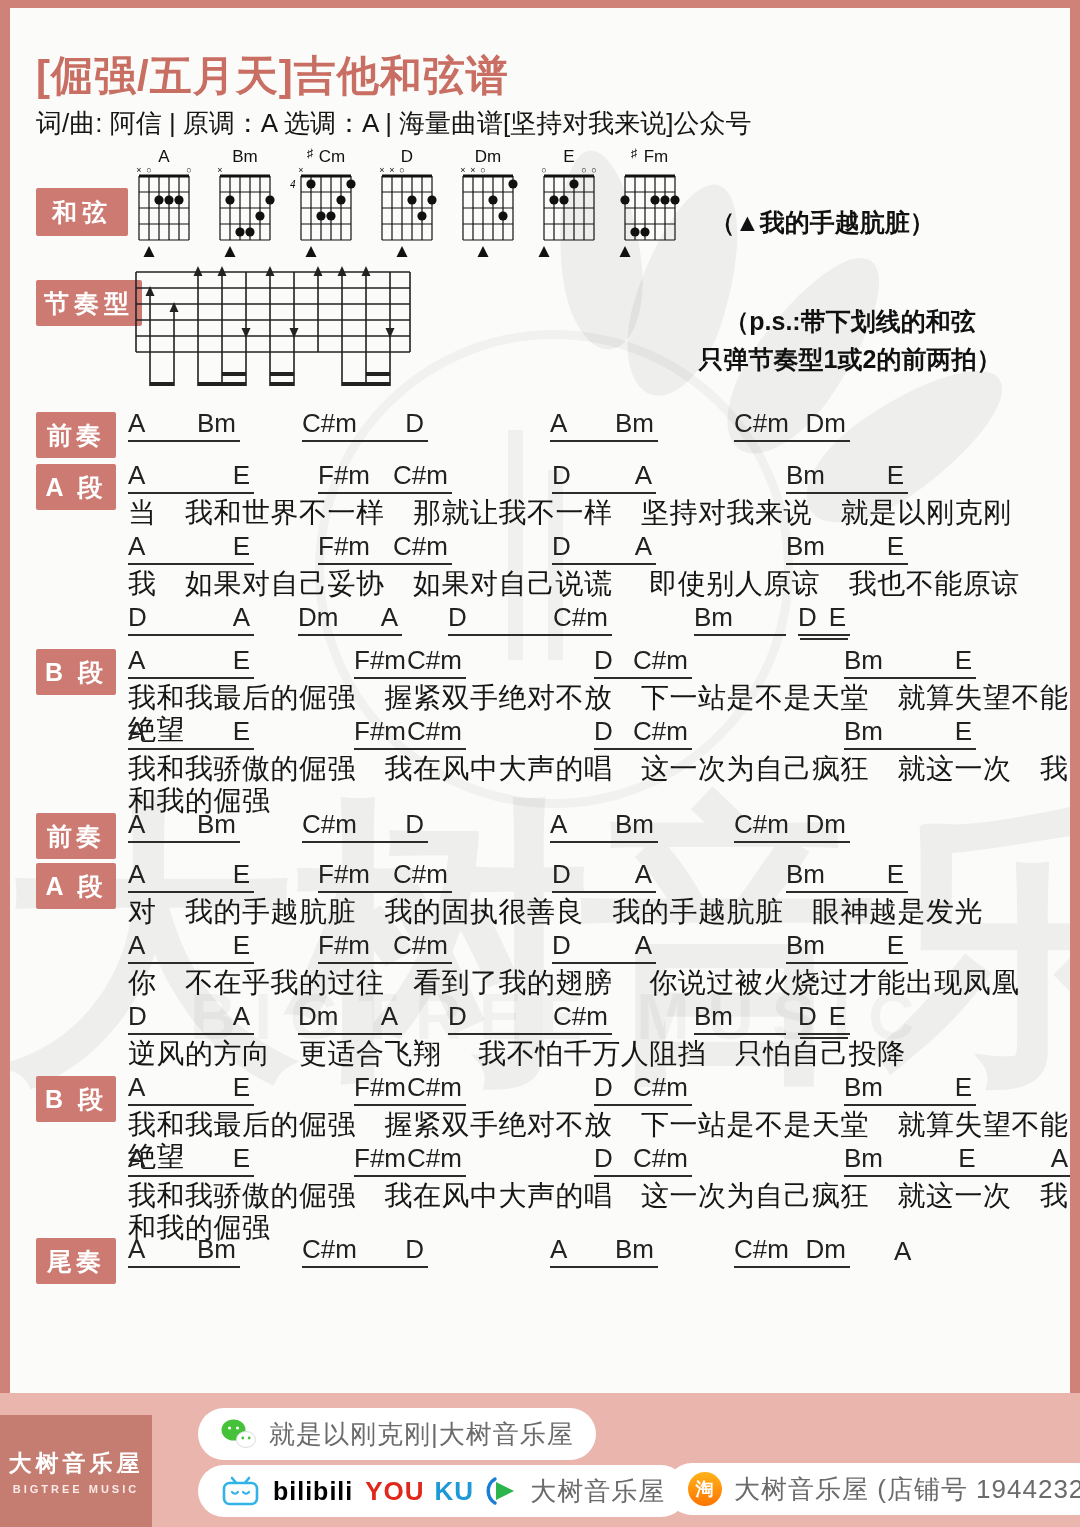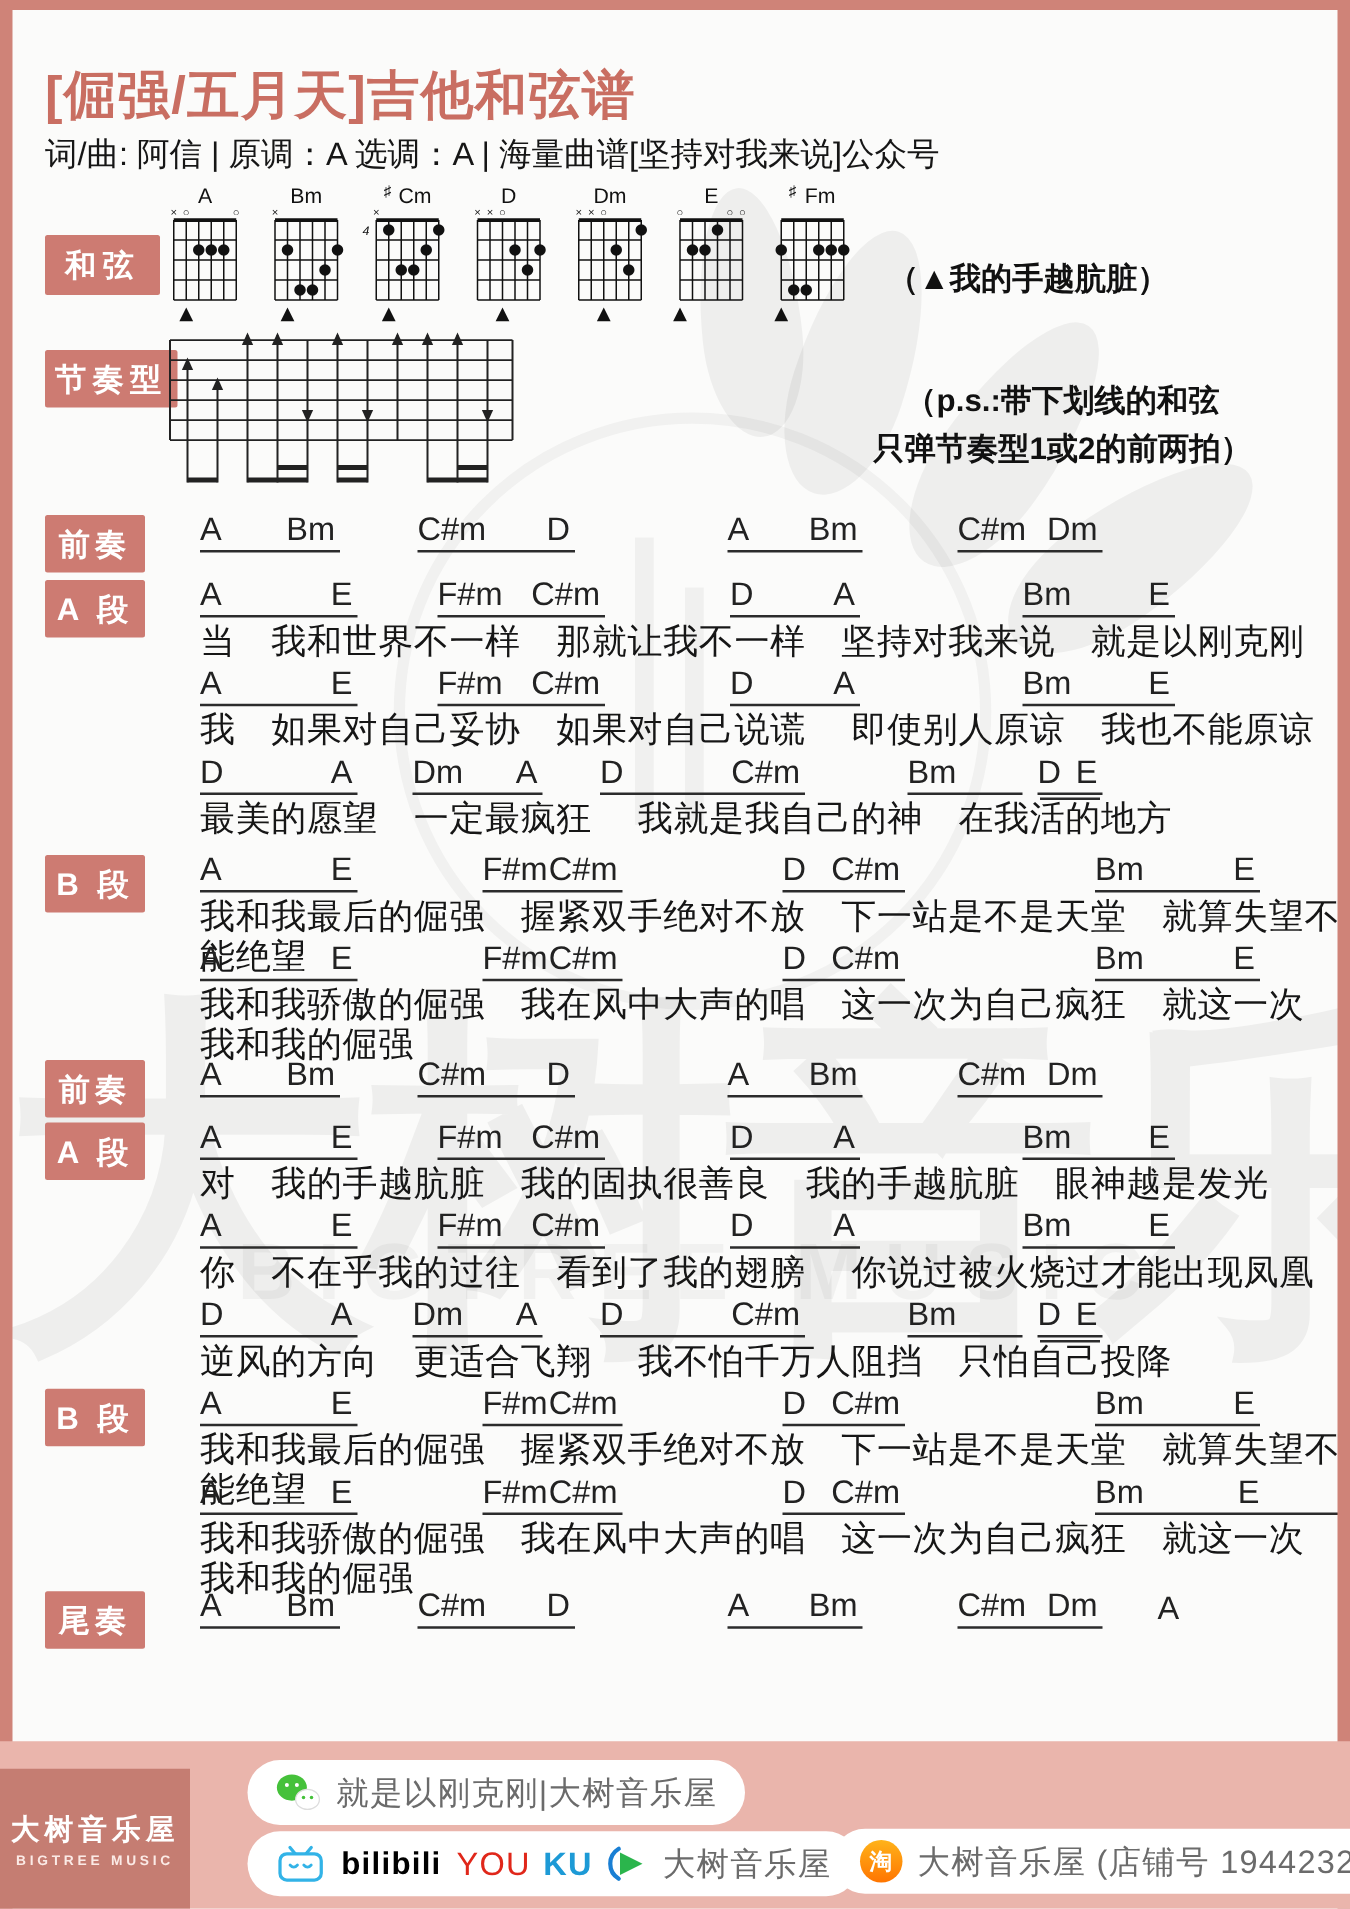--- a/index.html
+++ b/index.html
@@ -44,21 +44,21 @@
   .diagrams-row{position:absolute;left:126px;top:146px;display:flex;gap:3px;align-items:flex-end;}
   .chords-note{position:absolute;left:710px;top:206px;font-size:25px;font-weight:bold;color:#111;}
 
   
   .rhythm-box{position:absolute;left:128px;top:262px;}
   .rhythm-note{position:absolute;left:680px;top:302px;width:340px;text-align:center;
     font-size:25px;font-weight:bold;line-height:38px;color:#111;}
 
   
   .song-wrap{position:absolute;left:0;top:408px;width:1080px;}
-  .song-section{position:relative;padding-left:32px;}
+  .song-section{position:relative;}
   .sec-label{
     position:absolute;left:36px;top:4px;background:#cd7b72;color:#fff;
     font-size:25px;font-weight:bold;letter-spacing:4px;
     width:80px;height:46px;display:flex;align-items:center;justify-content:center;border-radius:2px;
   }
   .sec-lines{margin-left:128px;}
   .line-unit{margin-bottom:2px;}
   .chord-row{display:flex;align-items:flex-end;height:34px;font-size:26px;color:#222;}
   .cgroup{display:inline-flex;justify-content:space-between;align-items:flex-end;
     padding:0 4px 1px 0;position:relative;}
@@ -84,21 +84,21 @@
     position:absolute;background:#fff;border-radius:28px;height:52px;
     display:flex;align-items:center;gap:12px;padding:0 22px;
     color:#6b6b6b;font-size:26px;letter-spacing:1px;white-space:nowrap;
   }
   .b1{left:198px;top:15px;}
   .b2{left:666px;top:12px;}
   .b3{left:198px;top:72px;}
   .b4{left:666px;top:70px;}
   .badge .icon{display:flex;align-items:center;}
   .bili-word{color:#000000;font-weight:bold;font-size:25px;}
-  .youku-you{color:#e0271a;font-weight:normal;font-size:26px;}
+  .youku-you{color:#e0271a;font-weight:bold;font-size:26px;}
   .youku-ku{color:#1d9ad6;font-weight:bold;font-size:26px;margin-left:-2px;}
   .tao{width:34px;height:34px;border-radius:50%;background:linear-gradient(#ffb31a,#ff7500);
     color:#fff;font-size:18px;font-weight:bold;display:flex;align-items:center;justify-content:center;}
 </style>
 </head>
 <body>
 
 <div class="edge edge-top"></div>
 <div class="edge edge-left"></div>
 <div class="edge edge-right"></div>
@@ -416,21 +416,20 @@
                 <span class="chord">C#m</span>
               </span>
               <span class="cgroup ul" style="min-width: 88px; margin-right: 12px;">
                 <span class="chord">Bm</span>
               </span>
               <span class="cgroup ul dbl" style="min-width: 48px; margin-right: 0px;">
                 <span class="chord">D</span>
                 <span class="chord">E</span>
               </span>
             </div>
-            <div class="lyric-row">最美的愿望　一定最疯狂　 我就是我自己的神　在我活的地方</div>
           </div>
         </div>
       </div>
       <div class="song-section sec2">
         <div class="sec-label">B 段</div>
         <div class="sec-lines">
           <div class="line-unit">
             <div class="chord-row">
               <span class="cgroup ul" style="min-width: 122px; margin-right: 100px;">
                 <span class="chord">A</span>

